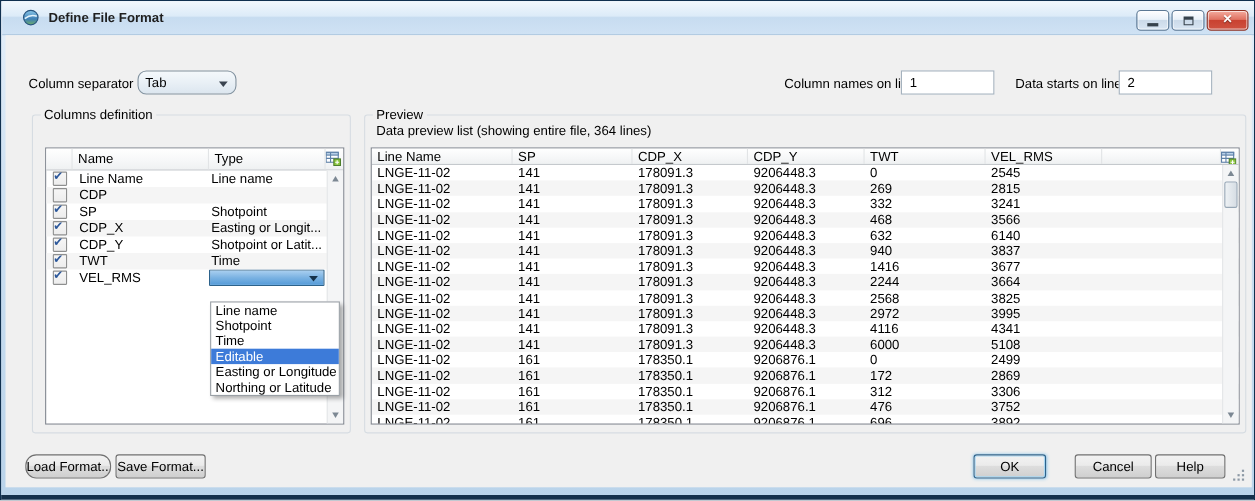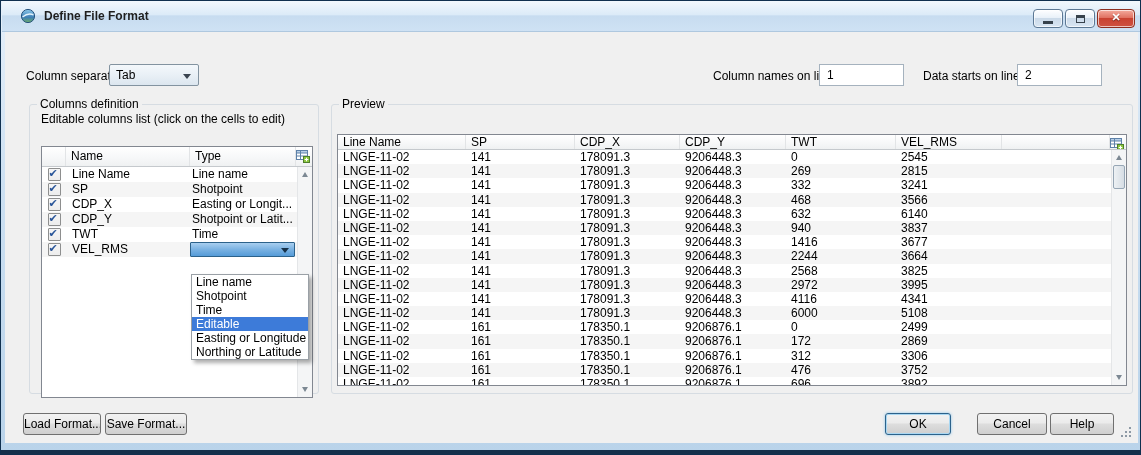--- a/index.html
+++ b/index.html
@@ -24,39 +24,39 @@
   .btn-close{left:1095px;width:38px;border:1px solid #8E2F20;
     background:linear-gradient(180deg,#F4AB9E 0%,#E07262 45%,#C94231 50%,#CE5241 100%);}
   .glyph-min{position:absolute;left:9px;top:11px;width:10px;height:3px;background:#37424C;}
   .glyph-max{position:absolute;left:10px;top:5px;width:9px;height:8px;border:1px solid #37424C;border-top:3px solid #37424C;}
   .glyph-close{position:absolute;left:0;top:1px;width:100%;text-align:center;color:#fff;font-weight:bold;font-size:11px;text-shadow:0 1px 1px rgba(0,0,0,.45);}
   .glyph-close::after{content:"\2715";}
   
   .client{position:absolute;left:4px;top:31px;width:1133px;height:411px;background:#F0F0F0;}
   .label{position:absolute;white-space:nowrap;color:#000;}
   
-  .combo{position:absolute;height:22px;border:1px solid #8393A0;border-radius:2px;
-    background:linear-gradient(180deg,#F4F8FB 0%,#E9F0F6 50%,#DCE6EF 100%);}
+  .combo{position:absolute;height:22px;border:1px solid #8393A0;border-radius:8px;
+    background:linear-gradient(180deg,#F4F8FB 0%,#E9F0F6 50%,#DCE6EF 100%);margin-left:16px;}
   .combo .val{position:absolute;left:6px;top:3px;}
   .tri-down{width:0;height:0;border-left:4px solid transparent;border-right:4px solid transparent;border-top:5px solid #3A4450;}
   .combo .tri-down{position:absolute;right:7px;top:9px;}
   .textbox{position:absolute;height:22px;border:1px solid #A5B2BE;background:#fff;padding:3px 0 0 7px;}
   
   .groupbox{position:absolute;border:1px solid #D6DCE2;border-radius:3px;}
   .legend{position:absolute;top:-8px;left:7px;background:#F0F0F0;padding:0 3px;white-space:nowrap;}
   
   .table{position:absolute;border:1px solid #828790;background:#fff;overflow:hidden;}
   .thead{display:flex;border-bottom:1px solid #C5C9CD;background:linear-gradient(180deg,#FFFFFF 0%,#F6F7F8 60%,#EFF1F2 100%);}
   .th{padding:0 0 0 5px;border-right:1px solid #E2E4E6;white-space:nowrap;overflow:hidden;position:relative;}
   .th:last-child{border-right:none;}
   .tbody{position:relative;overflow:hidden;}
   .tr{display:flex;white-space:nowrap;}
   .td{overflow:hidden;white-space:nowrap;padding-left:5px;}
   
-  .t1{left:40px;top:133px;width:272px;height:252px;margin-top:12px;}
+  .t1{left:40px;top:133px;width:272px;height:252px;}
   .t1 .thead{height:20px;line-height:19px;}
   .t1 .tbody{height:231px;}
   .t1 .tr{height:15px;line-height:15px;}
   .t1 .tr:nth-of-type(even){background:#F5F5F5;}
   .t1 .c0{width:24px;padding:0;flex:none;}
   .t1 .c1{width:124px;flex:none;padding-left:6px;}
   .t1 .c2{width:106px;flex:none;padding-left:2px;position:relative;}
   .checkbox{position:relative;display:block;width:13px;height:13px;margin:1px auto 0 auto;border:1px solid #8E8F8F;border-radius:1px;
     background:linear-gradient(180deg,#F6F6F6,#EDEDED);}
   .checkbox .check{display:none;position:absolute;left:0px;top:-3px;font-size:11px;color:#2B579A;}
@@ -140,21 +140,20 @@
     <span class="tri-down"></span>
   </div>
   <span class="label" style="left:712px;top:68px;">Column names on line</span>
   <div class="textbox" style="left:818px;top:63px;width:85px;">1</div>
   <span class="label" style="left:922px;top:68px;">Data starts on line</span>
   <div class="textbox" style="left:1016px;top:63px;width:85px;">2</div>
 
   <div class="groupbox" style="left:28px;top:103px;width:290px;height:290px;">
     <span class="legend">Columns definition</span>
   </div>
-  <span class="label" style="left:40px;top:111px;">Editable columns list (click on the cells to edit)</span>
 
   <div class="table t1">
     <div class="thead">
       <div class="th" style="width:24px;flex:none;"></div>
       <div class="th" style="width:124px;flex:none;">Name</div>
       <div class="th" style="width:106px;flex:none;">Type</div>
       <div class="th" style="flex:1;padding:0;">
         <svg class="corner-icon" width="14" height="14" viewBox="0 0 14 14">
           <rect x="0.5" y="1.5" width="11" height="9" fill="#FFFFFF" stroke="#5E81A8"></rect>
           <rect x="0.5" y="1.5" width="11" height="2.5" fill="#B8D0E8" stroke="#5E81A8"></rect>
@@ -172,20 +171,30 @@
             <span class="checkbox">
               <span class="check">✔</span>
             </span>
           </div>
           <div class="td c1">Line Name</div>
           <div class="td c2">
             <span class="type-text">Line name</span>
             
           </div>
         </div>
+        <div class="tr">
+          <div class="td c0">
+            <span class="checkbox"></span>
+          </div>
+          <div class="td c1">CDP</div>
+          <div class="td c2">
+            <span class="type-text"></span>
+            
+          </div>
+        </div>
         <div class="tr checked">
           <div class="td c0">
             <span class="checkbox">
               <span class="check">✔</span>
             </span>
           </div>
           <div class="td c1">SP</div>
           <div class="td c2">
             <span class="type-text">Shotpoint</span>
             
@@ -258,20 +267,21 @@
       <div class="opt">Shotpoint</div>
       <div class="opt">Time</div>
       <div class="opt selected">Editable</div>
       <div class="opt">Easting or Longitude</div>
       <div class="opt">Northing or Latitude</div>
     </div>
 
   <div class="groupbox" style="left:330px;top:103px;width:802px;height:290px;">
     <span class="legend">Preview</span>
   </div>
+  <span class="label" style="left:341px;top:111px;">Data preview list (showing entire file, 364 lines)</span>
 
   <div class="table t2">
     <div class="thead">
       <div class="th p0">Line Name</div>
       <div class="th p1">SP</div>
       <div class="th p2">CDP_X</div>
       <div class="th p3">CDP_Y</div>
       <div class="th p4">TWT</div>
       <div class="th p5">VEL_RMS</div>
       <div class="th pf"></div>
@@ -446,21 +456,21 @@
       <span class="sb-btn sb-up">
           <span class="tri-up-s"></span>
         </span>
       <span class="sb-thumb"></span>
       <span class="sb-btn sb-down">
           <span class="tri-down-s"></span>
         </span>
     </div>
   </div>
 
-  <div class="btn" style="left:22px;top:412px;width:78px;">Load Format...</div>
+  <div class="btn" style="left:22px;top:412px;width:78px;border-radius:10px;">Load Format...</div>
   <div class="btn" style="left:104px;top:412px;width:82px;">Save Format...</div>
   <div class="btn btn-default" style="left:884px;top:412px;width:66px;">OK</div>
   <div class="btn" style="left:976px;top:412px;width:70px;">Cancel</div>
   <div class="btn" style="left:1049px;top:412px;width:64px;">Help</div>
 
   <span class="grip">
       <i></i>
     </span>
   <div class="bottom-edge"></div>
 </div>

